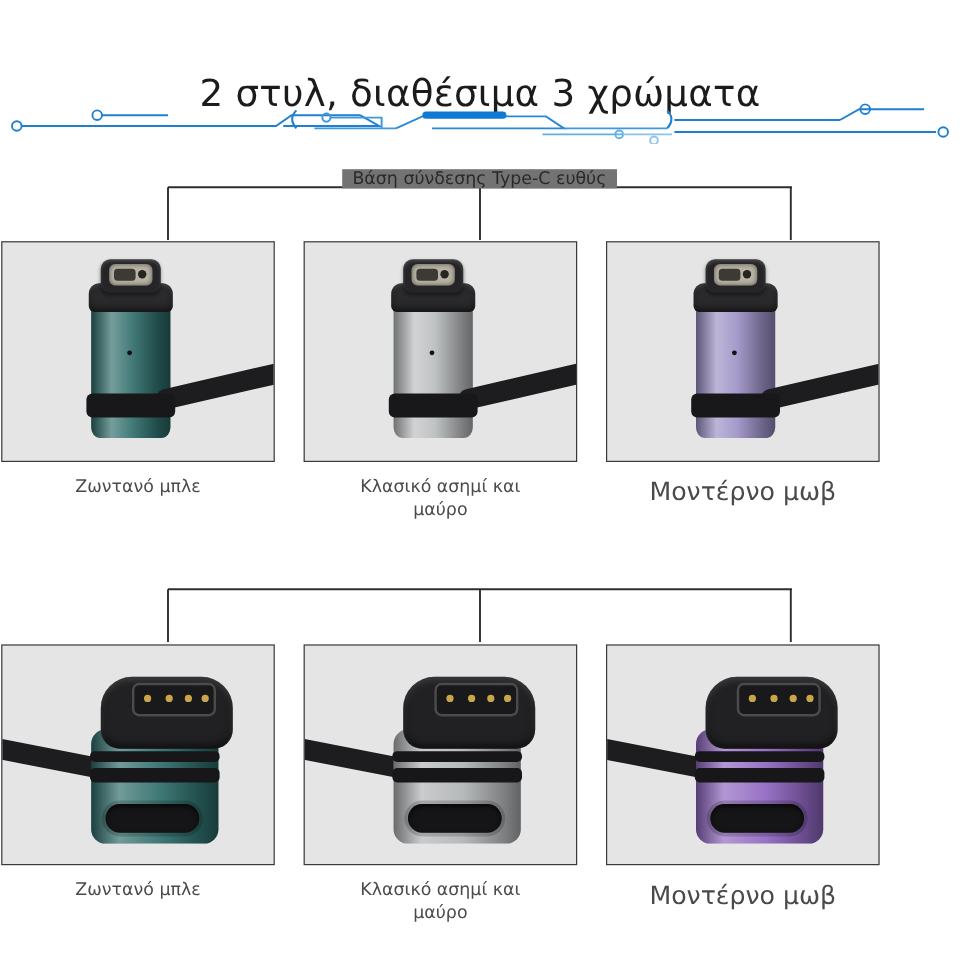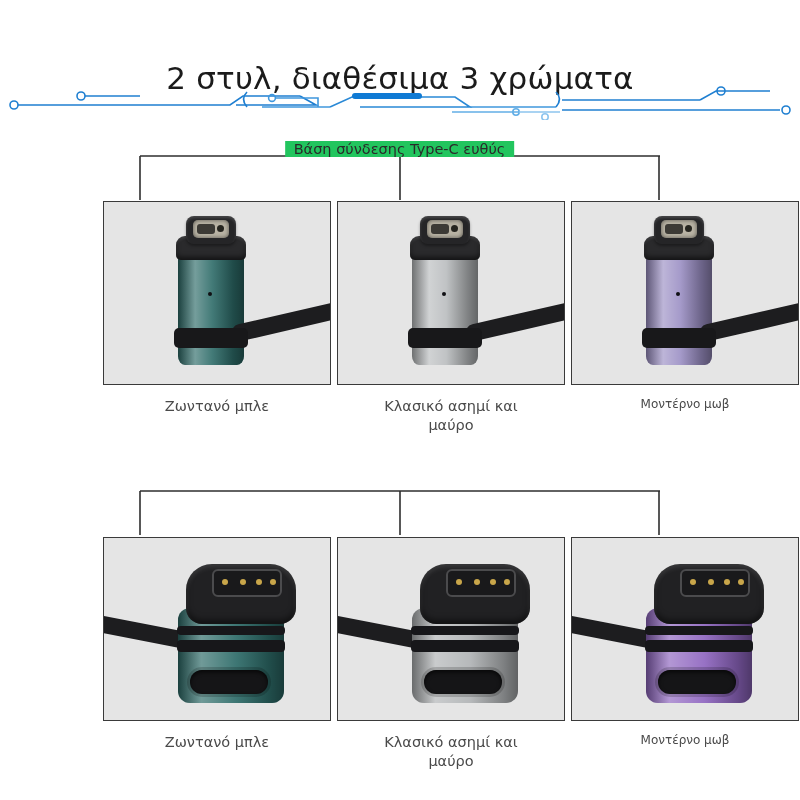--- a/index.html
+++ b/index.html
@@ -48,41 +48,41 @@
     height: 48px;
   }
   .bracket.row1 { top: 152px; }
   .bracket.row2 { top: 487px; }
 
   .bracket-label {
     position: absolute;
     left: 50%;
     top: -11px;
     transform: translateX(-50%);
-    background: #22c55e;
+    background: #737373;
     padding: 0 9px;
     font-size: 14.5px;
     color: #2a2a2a;
     white-space: nowrap;
     z-index: 2;
   }
   .bracket-svg {
     position: absolute;
     left: 0;
     top: 0;
   }
 
   
   .row {
     position: absolute;
     left: 0;
     width: 800px;
     display: flex;
-    justify-content: flex-end;
-    gap: 4px;
+    justify-content: flex-start;
+    gap: 22px;
   }
   .row.row1 { top: 201px; }
   .row.row2 { top: 537px; }
 
   .card {
     width: 230px;
     display: flex;
     flex-direction: column;
     align-items: center;
   }
@@ -96,21 +96,21 @@
     overflow: hidden;
   }
   .caption {
     margin-top: 12px;
     text-align: center;
     color: #4a4a4a;
     font-size: 14.5px;
     line-height: 1.28;
     max-width: 175px;
   }
-  .caption.big { font-size: 12px; }
+  .caption.big { font-size: 21px; }
 
   
   .scene { position: absolute; inset: 0; }
 
   
   .barrel {
     position: absolute;
     left: 74px;
     top: 48px;
     width: 66px;

